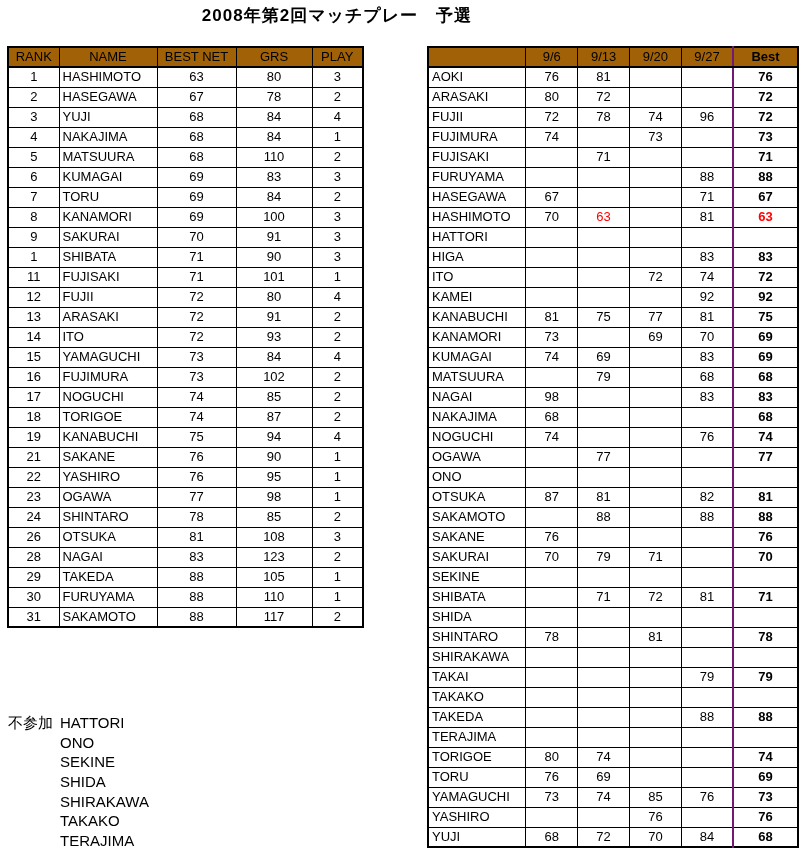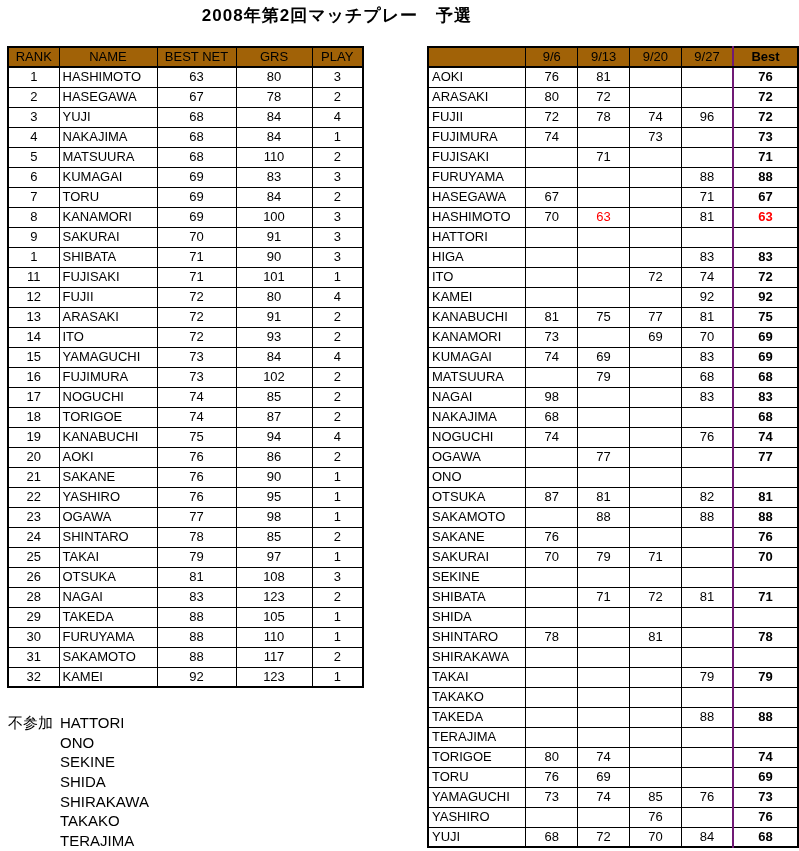--- a/index.html
+++ b/index.html
@@ -227,27 +227,20 @@
   </tr>
 
   <tr>
     <td class="c">19</td>
     <td class="l">KANABUCHI</td>
     <td class="c">75</td>
     <td class="c">94</td>
     <td class="c">4</td>
   </tr>
 
-  <tr>
-    <td class="c">20</td>
-    <td class="l">AOKI</td>
-    <td class="c">76</td>
-    <td class="c">86</td>
-    <td class="c">2</td>
-  </tr>
 
   <tr>
     <td class="c">21</td>
     <td class="l">SAKANE</td>
     <td class="c">76</td>
     <td class="c">90</td>
     <td class="c">1</td>
   </tr>
 
   <tr>
@@ -267,27 +260,20 @@
   </tr>
 
   <tr>
     <td class="c">24</td>
     <td class="l">SHINTARO</td>
     <td class="c">78</td>
     <td class="c">85</td>
     <td class="c">2</td>
   </tr>
 
-  <tr>
-    <td class="c">25</td>
-    <td class="l">TAKAI</td>
-    <td class="c">79</td>
-    <td class="c">97</td>
-    <td class="c">1</td>
-  </tr>
 
   <tr>
     <td class="c">26</td>
     <td class="l">OTSUKA</td>
     <td class="c">81</td>
     <td class="c">108</td>
     <td class="c">3</td>
   </tr>
 
 
@@ -316,27 +302,20 @@
   </tr>
 
   <tr>
     <td class="c">31</td>
     <td class="l">SAKAMOTO</td>
     <td class="c">88</td>
     <td class="c">117</td>
     <td class="c">2</td>
   </tr>
 
-  <tr>
-    <td class="c">32</td>
-    <td class="l">KAMEI</td>
-    <td class="c">92</td>
-    <td class="c">123</td>
-    <td class="c">1</td>
-  </tr>
 </tbody>
 </table>
 
 <div id="non-participants">
   <div class="np-label">不参加</div>
   <div class="np-list">
   <div class="np-name">HATTORI</div>
 
   <div class="np-name">ONO</div>
 

